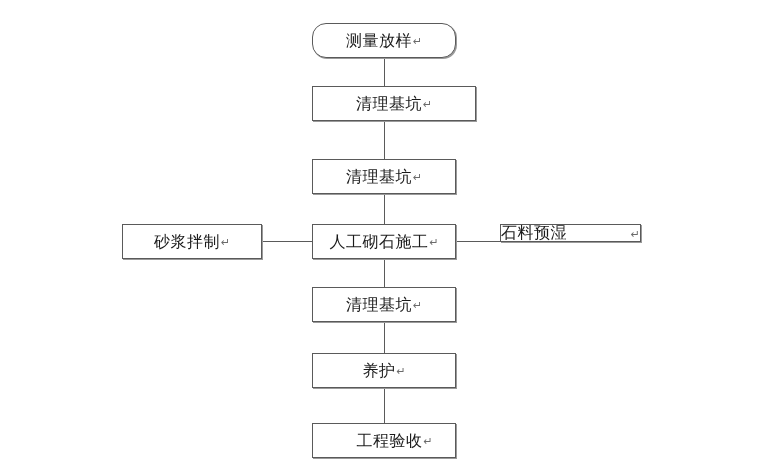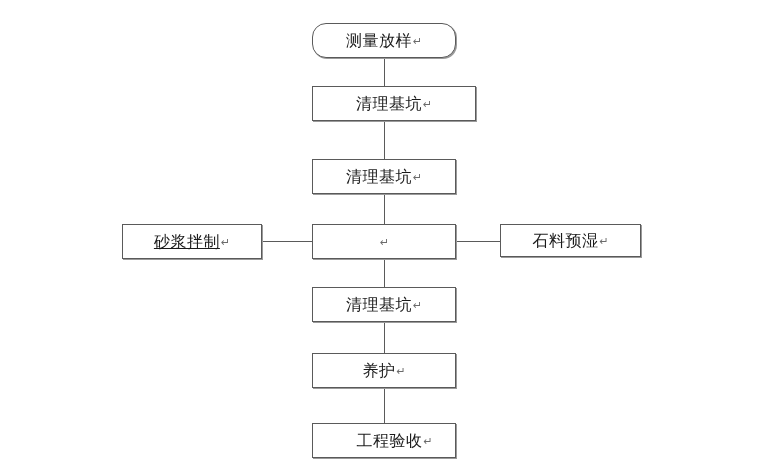--- a/index.html
+++ b/index.html
@@ -70,27 +70,28 @@
     </div>
     <div class="node" style="left: 312px; top: 86px; width: 164px; height: 35px; border-color: rgb(90, 90, 90);">
       <span class="node-label" style="color: rgb(26, 26, 26);">清理基坑</span>
       <span class="pilcrow">↵</span>
     </div>
     <div class="node" style="left: 312px; top: 159px; width: 144px; height: 35px; border-color: rgb(90, 90, 90);">
       <span class="node-label" style="color: rgb(26, 26, 26);">清理基坑</span>
       <span class="pilcrow">↵</span>
     </div>
     <div class="node" style="left: 122px; top: 224px; width: 140px; height: 35px; border-color: rgb(90, 90, 90);">
-      <span class="node-label" style="color: rgb(26, 26, 26); text-decoration: underline;">砂浆拌制</span>
+      <span class="node-label" style="color: rgb(26, 26, 26);">砂浆拌制</span>
       <span class="pilcrow">↵</span>
     </div>
     <div class="node" style="left: 312px; top: 224px; width: 144px; height: 35px; border-color: rgb(90, 90, 90);">
+      <span class="node-label" style="color: rgb(26, 26, 26);">人工砌石施工</span>
       <span class="pilcrow">↵</span>
     </div>
-    <div class="node" style="left: 500px; top: 224px; width: 141px; height: 33px; border-color: rgb(90, 90, 90);">
+    <div class="node" style="left: 500px; top: 224px; width: 141px; height: 18px; border-color: rgb(90, 90, 90); justify-content: space-between;">
       <span class="node-label" style="color: rgb(26, 26, 26);">石料预湿</span>
       <span class="pilcrow">↵</span>
     </div>
     <div class="node" style="left: 312px; top: 287px; width: 144px; height: 35px; border-color: rgb(90, 90, 90);">
       <span class="node-label" style="color: rgb(26, 26, 26);">清理基坑</span>
       <span class="pilcrow">↵</span>
     </div>
     <div class="node" style="left: 312px; top: 353px; width: 144px; height: 35px; border-color: rgb(90, 90, 90);">
       <span class="node-label" style="color: rgb(26, 26, 26);">养护</span>
       <span class="pilcrow">↵</span>

